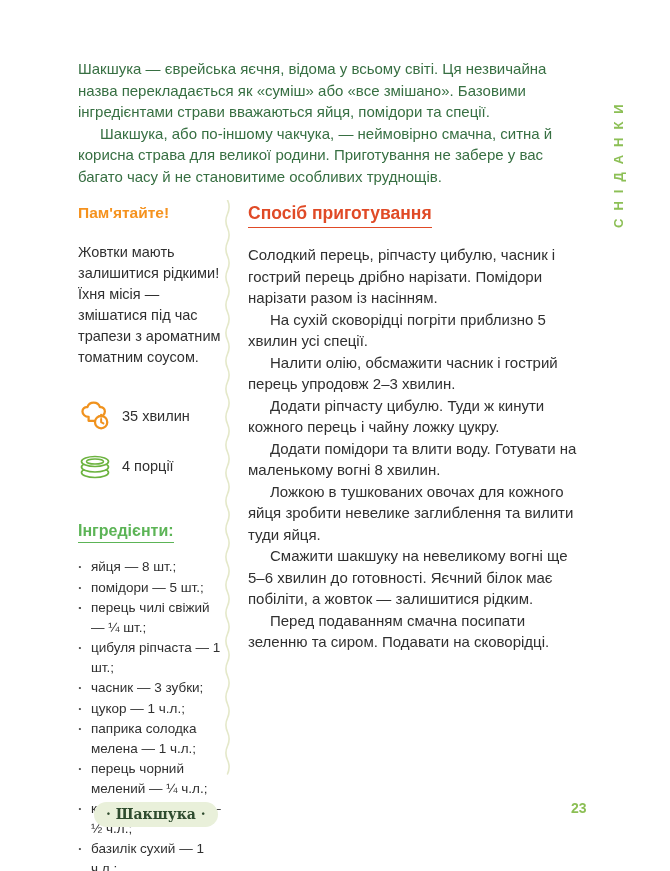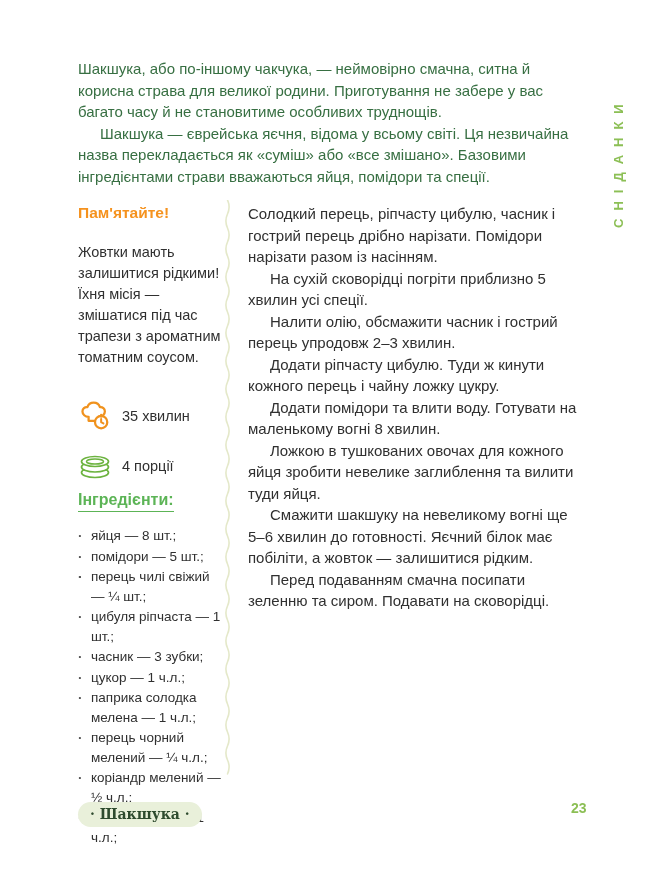--- a/index.html
+++ b/index.html
@@ -49,21 +49,21 @@
   }
   .note-text{
     color:var(--body-text);
     font-size:14.5px;line-height:21px;
   }
   .meta-row{display:flex;align-items:center;gap:10px;margin-top:18px;}
   .meta-row.first-meta{margin-top:32px;}
   .meta-icon{width:34px;height:32px;flex:0 0 auto;display:flex;align-items:center;justify-content:center;}
   .meta-label{color:var(--body-text);font-size:14.5px;}
   .ingredients-title{
-    margin-top:9px;margin-bottom:14px;text-decoration:underline;
+    margin-top:40px;margin-bottom:14px;text-decoration:underline;
   }
   .ingredients-title span{
     display:inline-block;
     color:var(--accent-green);font-size:16px;font-weight:bold;
     border-bottom:1.5px solid var(--accent-green);padding-bottom:2px;
   }
   .ingredients-list .item{
     position:relative;
     padding-left:13px;
     color:var(--body-text);
@@ -83,42 +83,42 @@
     border-bottom:1.5px solid var(--accent-red);padding-bottom:3px;
   }
   .steps .item{
     color:var(--body-text);
     font-size:15px;line-height:21.5px;
     text-indent:22px;
   }
   .steps .item.first{text-indent:0;}
   
   .footer-badge{
-    position:absolute;left:78px;top:802px;
+    position:absolute;left:94px;top:802px;
     background:var(--badge-bg);
     border-radius:14px;
     padding:4px 12px 5px 12px;
     font-family:"DejaVu Serif","Liberation Serif",serif;
     font-weight:bold;font-size:14px;
     color:var(--badge-text);
   }
   .page-number{
     position:absolute;left:571px;top:800px;
     color:var(--light-green);
     font-size:14px;font-weight:bold;
   }
 </style>
 </head>
 <body>
 
 <div class="page">
 
   <div class="intro">
+    <p>Шакшука — єврейська яєчня, відома у всьому світі. Ця незвичайна назва перекладається як «суміш» або «все змішано». Базовими інгредієнтами страви вважаються яйця, помідори та спеції.</p>
     <p>Шакшука, або по-іншому чакчука, — неймовірно смачна, ситна й корисна страва для великої родини. Приготування не забере у вас багато часу й не становитиме особливих труднощів.</p>
-    <p>Шакшука — єврейська яєчня, відома у всьому світі. Ця незвичайна назва перекладається як «суміш» або «все змішано». Базовими інгредієнтами страви вважаються яйця, помідори та спеції.</p>
   </div>
 
   <div class="side-label">СНІДАНКИ</div>
 
   <div class="wave-divider">
     <svg width="9" height="580" viewBox="0 0 9 580">
       <path d="M4.5 0 q3.2 7 0 14 t0 14 t0 14 t0 14 t0 14 t0 14 t0 14 t0 14 t0 14 t0 14 t0 14 t0 14 t0 14 t0 14 t0 14 t0 14 t0 14 t0 14 t0 14 t0 14 t0 14 t0 14 t0 14 t0 14 t0 14 t0 14 t0 14 t0 14 t0 14 t0 14 t0 14 t0 14 t0 14 t0 14 t0 14 t0 14 t0 14 t0 14 t0 14 t0 14 t0 14" fill="none" stroke="#e4e8c9" stroke-width="1.6" stroke-linecap="round"></path>
     </svg>
   </div>
 
@@ -162,20 +162,23 @@
         <div class="item"><span class="bullet">·</span><span>часник — 3 зубки;</span></div>
         <div class="item"><span class="bullet">·</span><span>цукор — 1 ч.л.;</span></div>
         <div class="item"><span class="bullet">·</span><span>паприка солодка мелена — 1 ч.л.;</span></div>
         <div class="item"><span class="bullet">·</span><span>перець чорний мелений — ¼ ч.л.;</span></div>
         <div class="item"><span class="bullet">·</span><span>коріандр мелений — ½ ч.л.;</span></div>
         <div class="item"><span class="bullet">·</span><span>базилік сухий — 1 ч.л.;</span></div>
       </div>
   </div>
 
   <div class="main">
+    <div class="method-title">
+      <span>Спосіб приготування</span>
+    </div>
     <div class="steps">
         <p class="item first">Солодкий перець, ріпчасту цибулю, часник і гострий перець дрібно нарізати. Помідори нарізати разом із насінням.</p>
         <p class="item">На сухій сковорідці погріти приблизно 5 хвилин усі спеції.</p>
         <p class="item">Налити олію, обсмажити часник і гострий перець упродовж 2–3 хвилин.</p>
         <p class="item">Додати ріпчасту цибулю. Туди ж кинути кожного перець і чайну ложку цукру.</p>
         <p class="item">Додати помідори та влити воду. Готувати на маленькому вогні 8 хвилин.</p>
         <p class="item">Ложкою в тушкованих овочах для кожного яйця зробити невелике заглиблення та вилити туди яйця.</p>
         <p class="item">Смажити шакшуку на невеликому вогні ще 5–6 хвилин до готовності. Яєчний білок має побіліти, а жовток — залишитися рідким.</p>
         <p class="item">Перед подаванням смачна посипати зеленню та сиром. Подавати на сковорідці.</p>
       </div>

